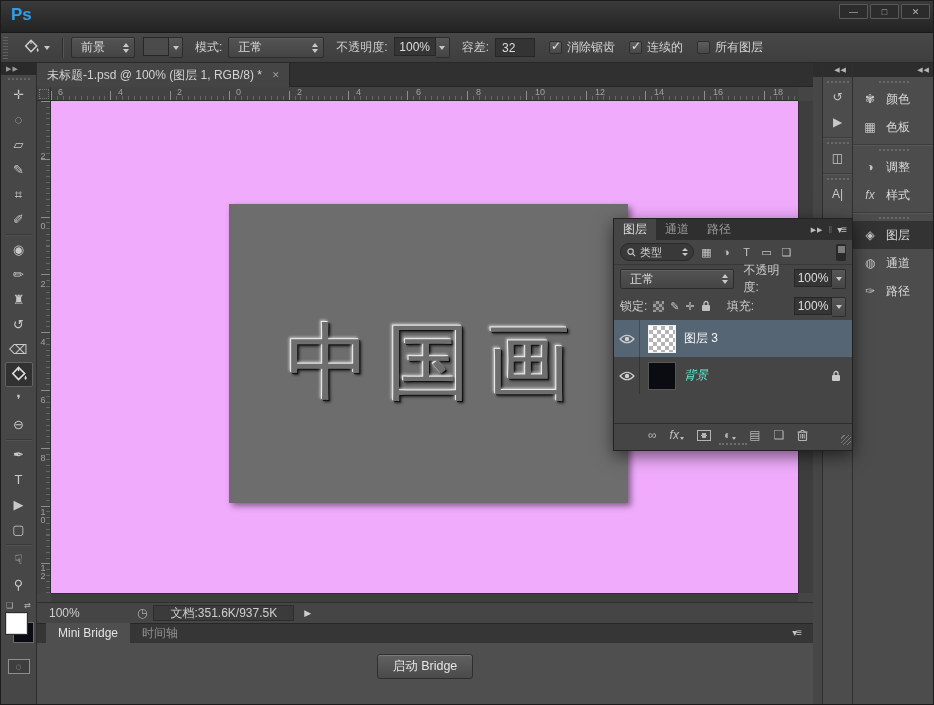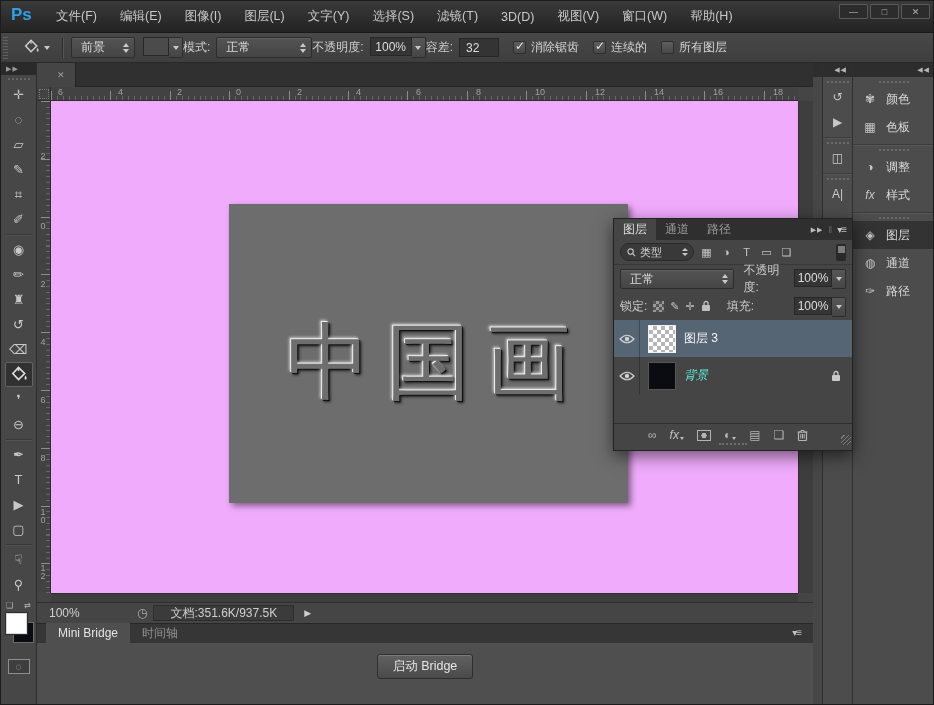--- a/index.html
+++ b/index.html
@@ -33,21 +33,21 @@
   .toolwell { display:flex; align-items:center; gap:4px; margin-left:10px; padding:2px 4px; }
   .vsep { width:1px; height:20px; background:#2e2e2e; margin:0 8px; box-shadow:1px 0 0 #555; }
   .combo { display:flex; align-items:center; height:21px;
     background:linear-gradient(#535353,#454545); border:1px solid #2c2c2c; border-radius:2px;
     box-shadow:inset 0 1px 0 rgba(255,255,255,.08); color:#dcdcdc; padding:0 5px 0 9px; }
   .spin { margin-left:auto; display:flex; flex-direction:column; gap:2px; padding-left:6px; }
   .tri-up { width:0; height:0; border-left:3.5px solid transparent; border-right:3.5px solid transparent;
     border-bottom:4px solid #c9c9c9; }
   .tri-dn { width:0; height:0; border-left:3.5px solid transparent; border-right:3.5px solid transparent;
     border-top:4px solid #c9c9c9; }
-  .opt-label { color:#cdcdcd; margin:0 6px 0 0; }
+  .opt-label { color:#cdcdcd; margin:0 6px 0 12px; }
   .valuebox { height:19px; background:#353535; border:1px solid #272727; color:#dedede;
     display:flex; align-items:center; justify-content:center; }
   .caretbtn { width:14px; height:21px; background:linear-gradient(#575757,#454545);
     border:1px solid #2c2c2c; border-left:none; display:flex; align-items:center; justify-content:center;
     border-radius:0 2px 2px 0; }
   .numinput { width:40px; height:19px; background:#343434; border:1px solid #262626;
     color:#dedede; font-size:12px; padding-left:6px; font-family:inherit; }
   .cbgroup { display:flex; align-items:center; gap:5px; margin-left:14px; }
   .cb { width:13px; height:13px; background:linear-gradient(#5e5e5e,#484848);
     border:1px solid #2e2e2e; border-radius:2px; position:relative; }
@@ -204,33 +204,20 @@
   .lp-resize { position:absolute; right:1px; bottom:1px; width:10px; height:10px;
     background:repeating-linear-gradient(135deg,transparent 0 2px,#7a7a7a 2px 3px); }
 </style>
 </head>
 <body>
 
 <div id="app">
 
   <div class="titlebar">
     <div class="ps-logo">Ps</div>
-    <div class="menus">
-      <span class="menu-item">文件(F)</span>
-      <span class="menu-item">编辑(E)</span>
-      <span class="menu-item">图像(I)</span>
-      <span class="menu-item">图层(L)</span>
-      <span class="menu-item">文字(Y)</span>
-      <span class="menu-item">选择(S)</span>
-      <span class="menu-item">滤镜(T)</span>
-      <span class="menu-item">3D(D)</span>
-      <span class="menu-item">视图(V)</span>
-      <span class="menu-item">窗口(W)</span>
-      <span class="menu-item">帮助(H)</span>
-    </div>
     <div class="win-controls">
       <span class="win-btn">—</span>
       <span class="win-btn">□</span>
       <span class="win-btn">✕</span>
     </div>
   </div>
 
   <div class="optionsbar">
     <div class="grip-col"></div>
     <div class="toolwell">
@@ -367,20 +354,21 @@
       </div>
       <div class="fg-swatch"></div>
       <div class="bg-swatch"></div>
     </div>
     <div class="quickmask">◌</div>
   </div>
 
   <div class="docarea">
     <div class="tabbar">
       <div class="doc-tab">
+        <span>未标题-1.psd @ 100% (图层 1, RGB/8) *</span>
         <span class="tab-close">✕</span>
       </div>
     </div>
     <div class="ruler-corner"></div>
     <div class="hruler">
       <span style="left:7px">6</span>
       <span style="left:67px">4</span>
       <span style="left:126px">2</span>
       <span style="left:185px">0</span>
       <span style="left:246px">2</span>

